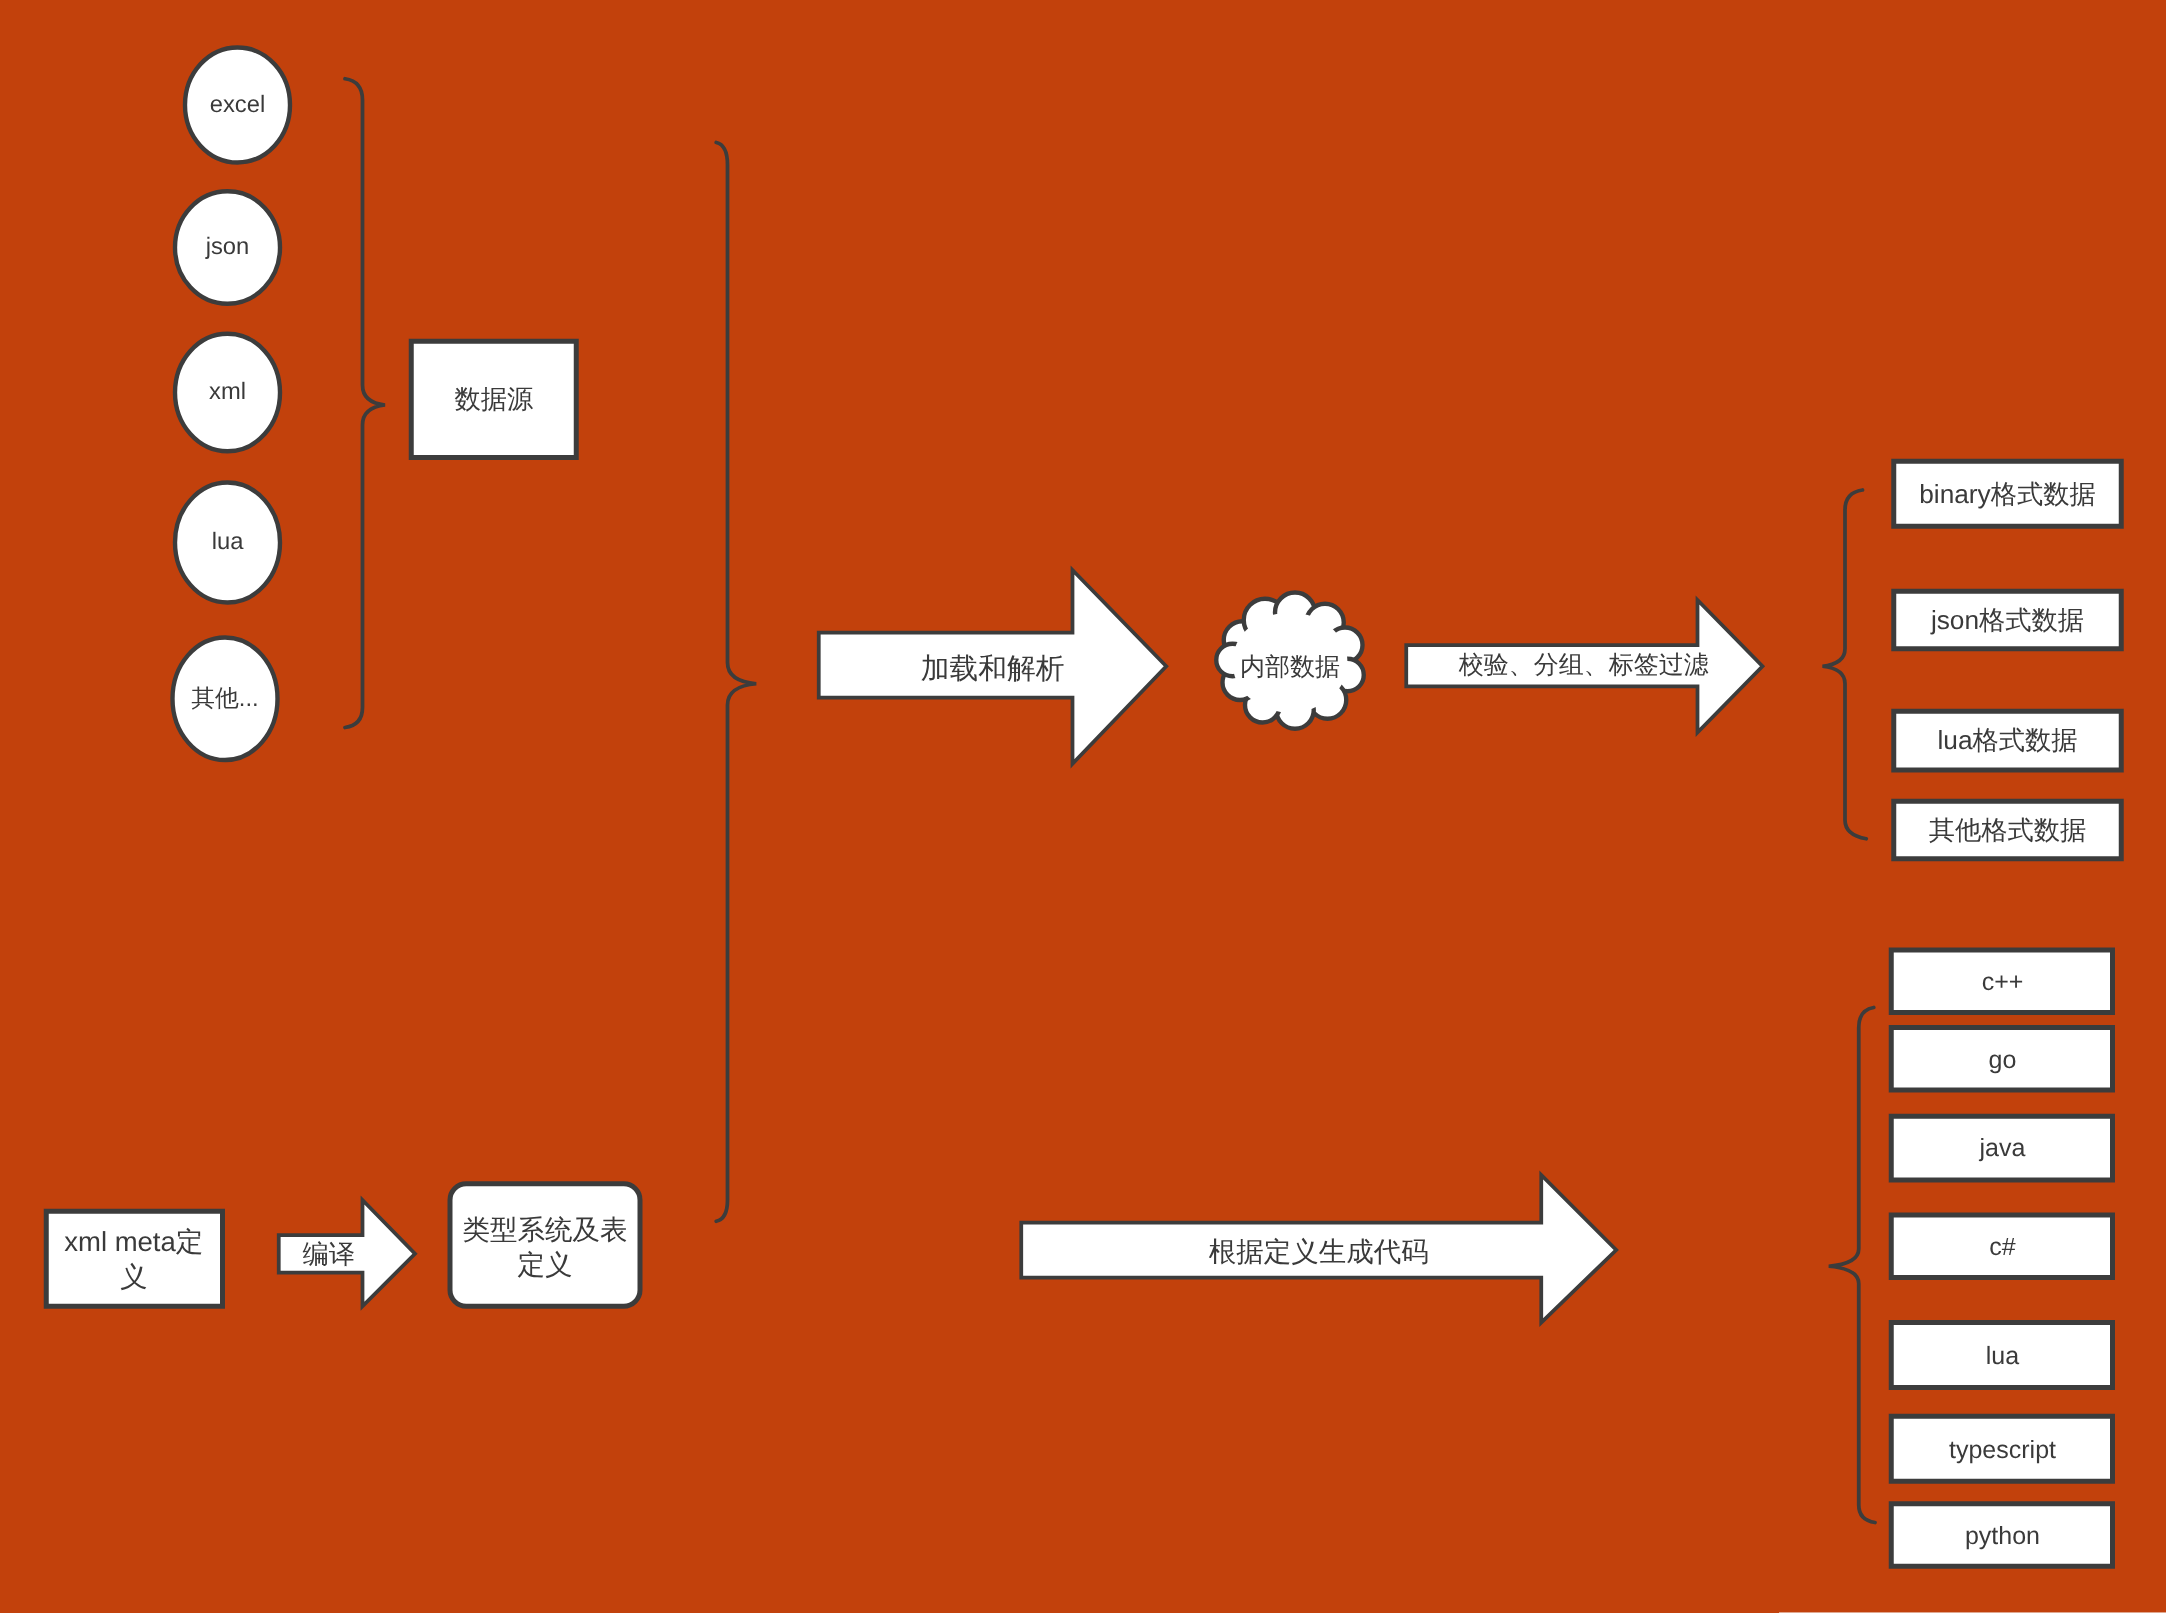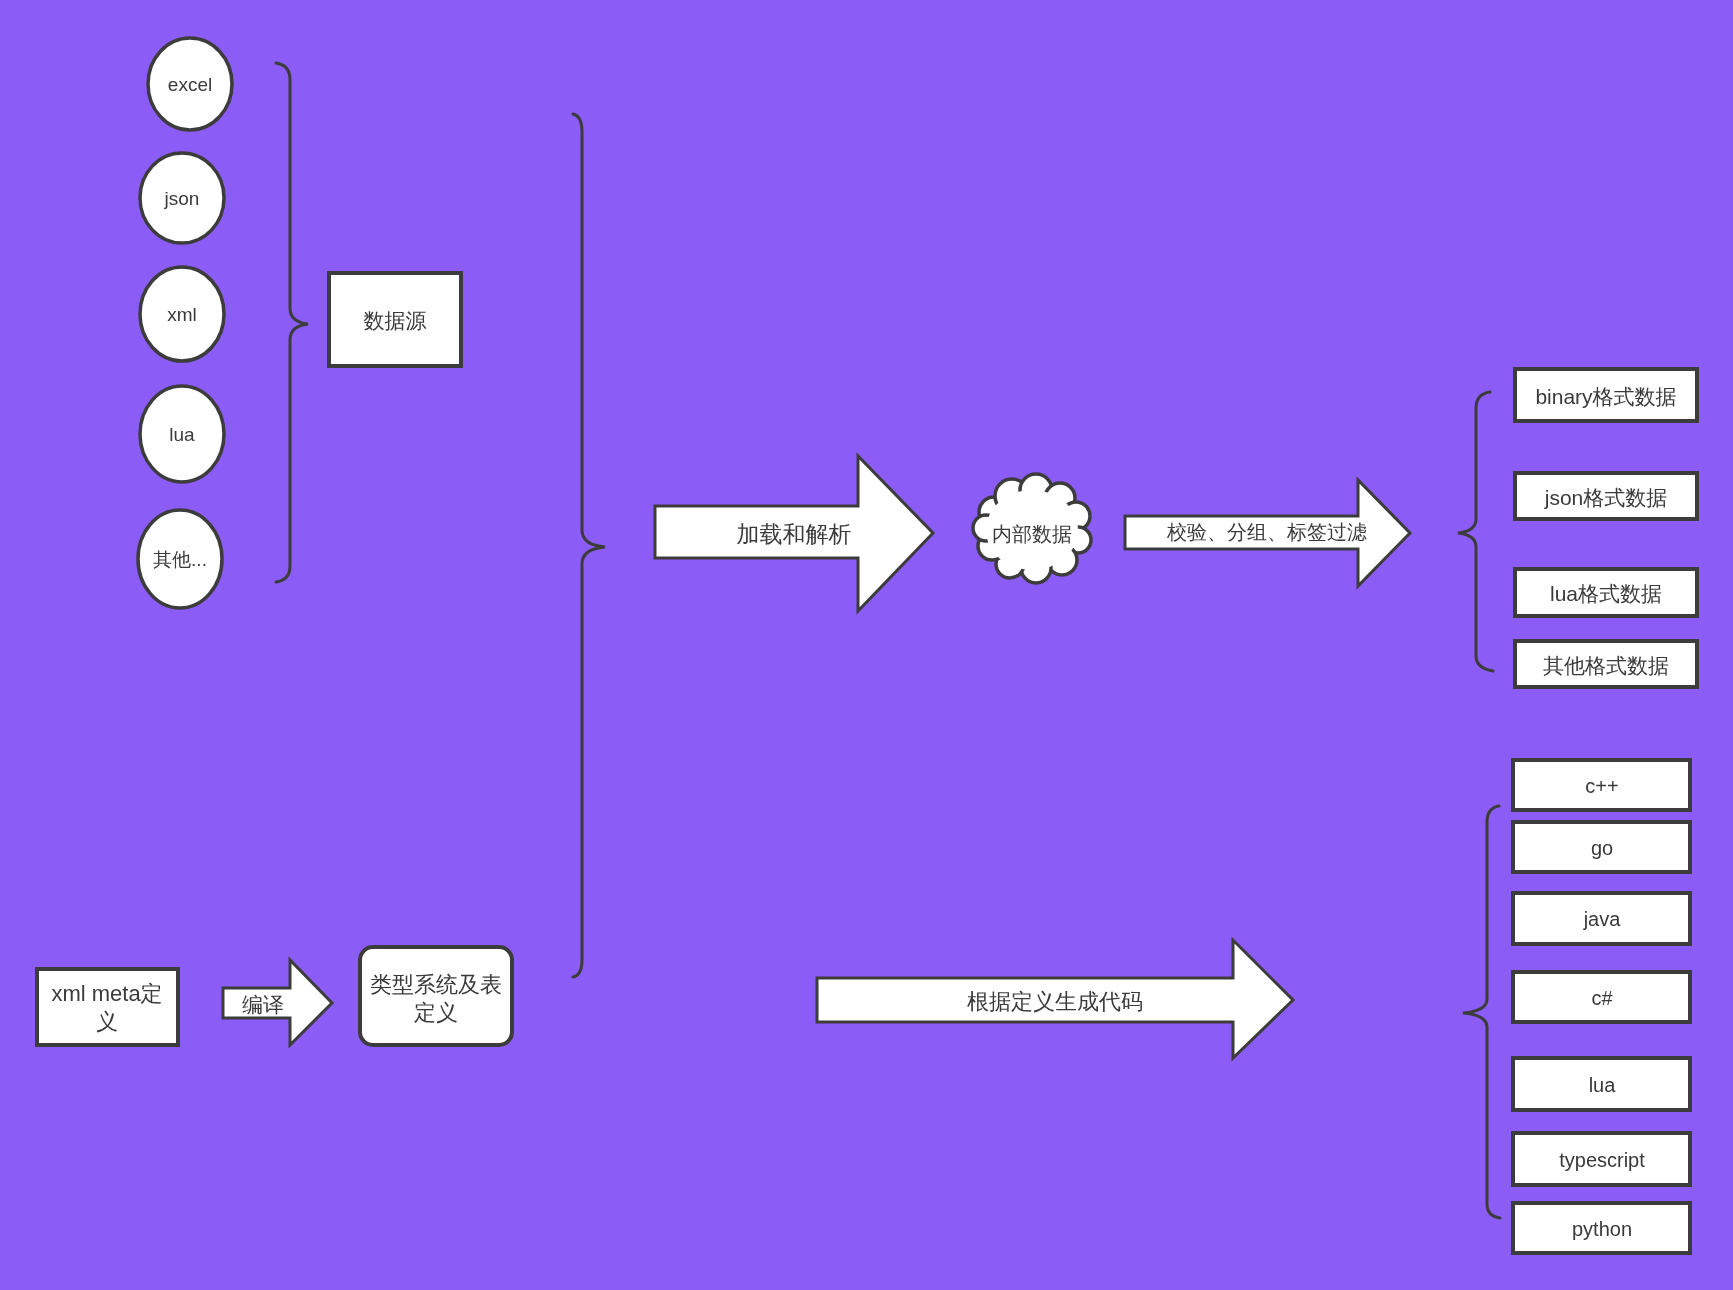--- a/index.html
+++ b/index.html
@@ -1,20 +1,20 @@
 <!DOCTYPE html>
 <html><head>
 <meta charset="utf-8">
 <style>
   html, body { margin: 0; padding: 0; background: #f8f8f8; }
   .stage {
     position: relative;
     width: 1733px;
     height: 1290px;
-    background: #8b5cf6;
+    background: #c2410c;
     overflow: hidden;
     font-family: "Liberation Sans", sans-serif;
   }
   svg { display: block; }
   text {
     font-family: "Liberation Sans", sans-serif;
     fill: #3a3a3a;
     text-anchor: middle;
   }
   .shape { fill: #ffffff; stroke: #3c3c3c; }

